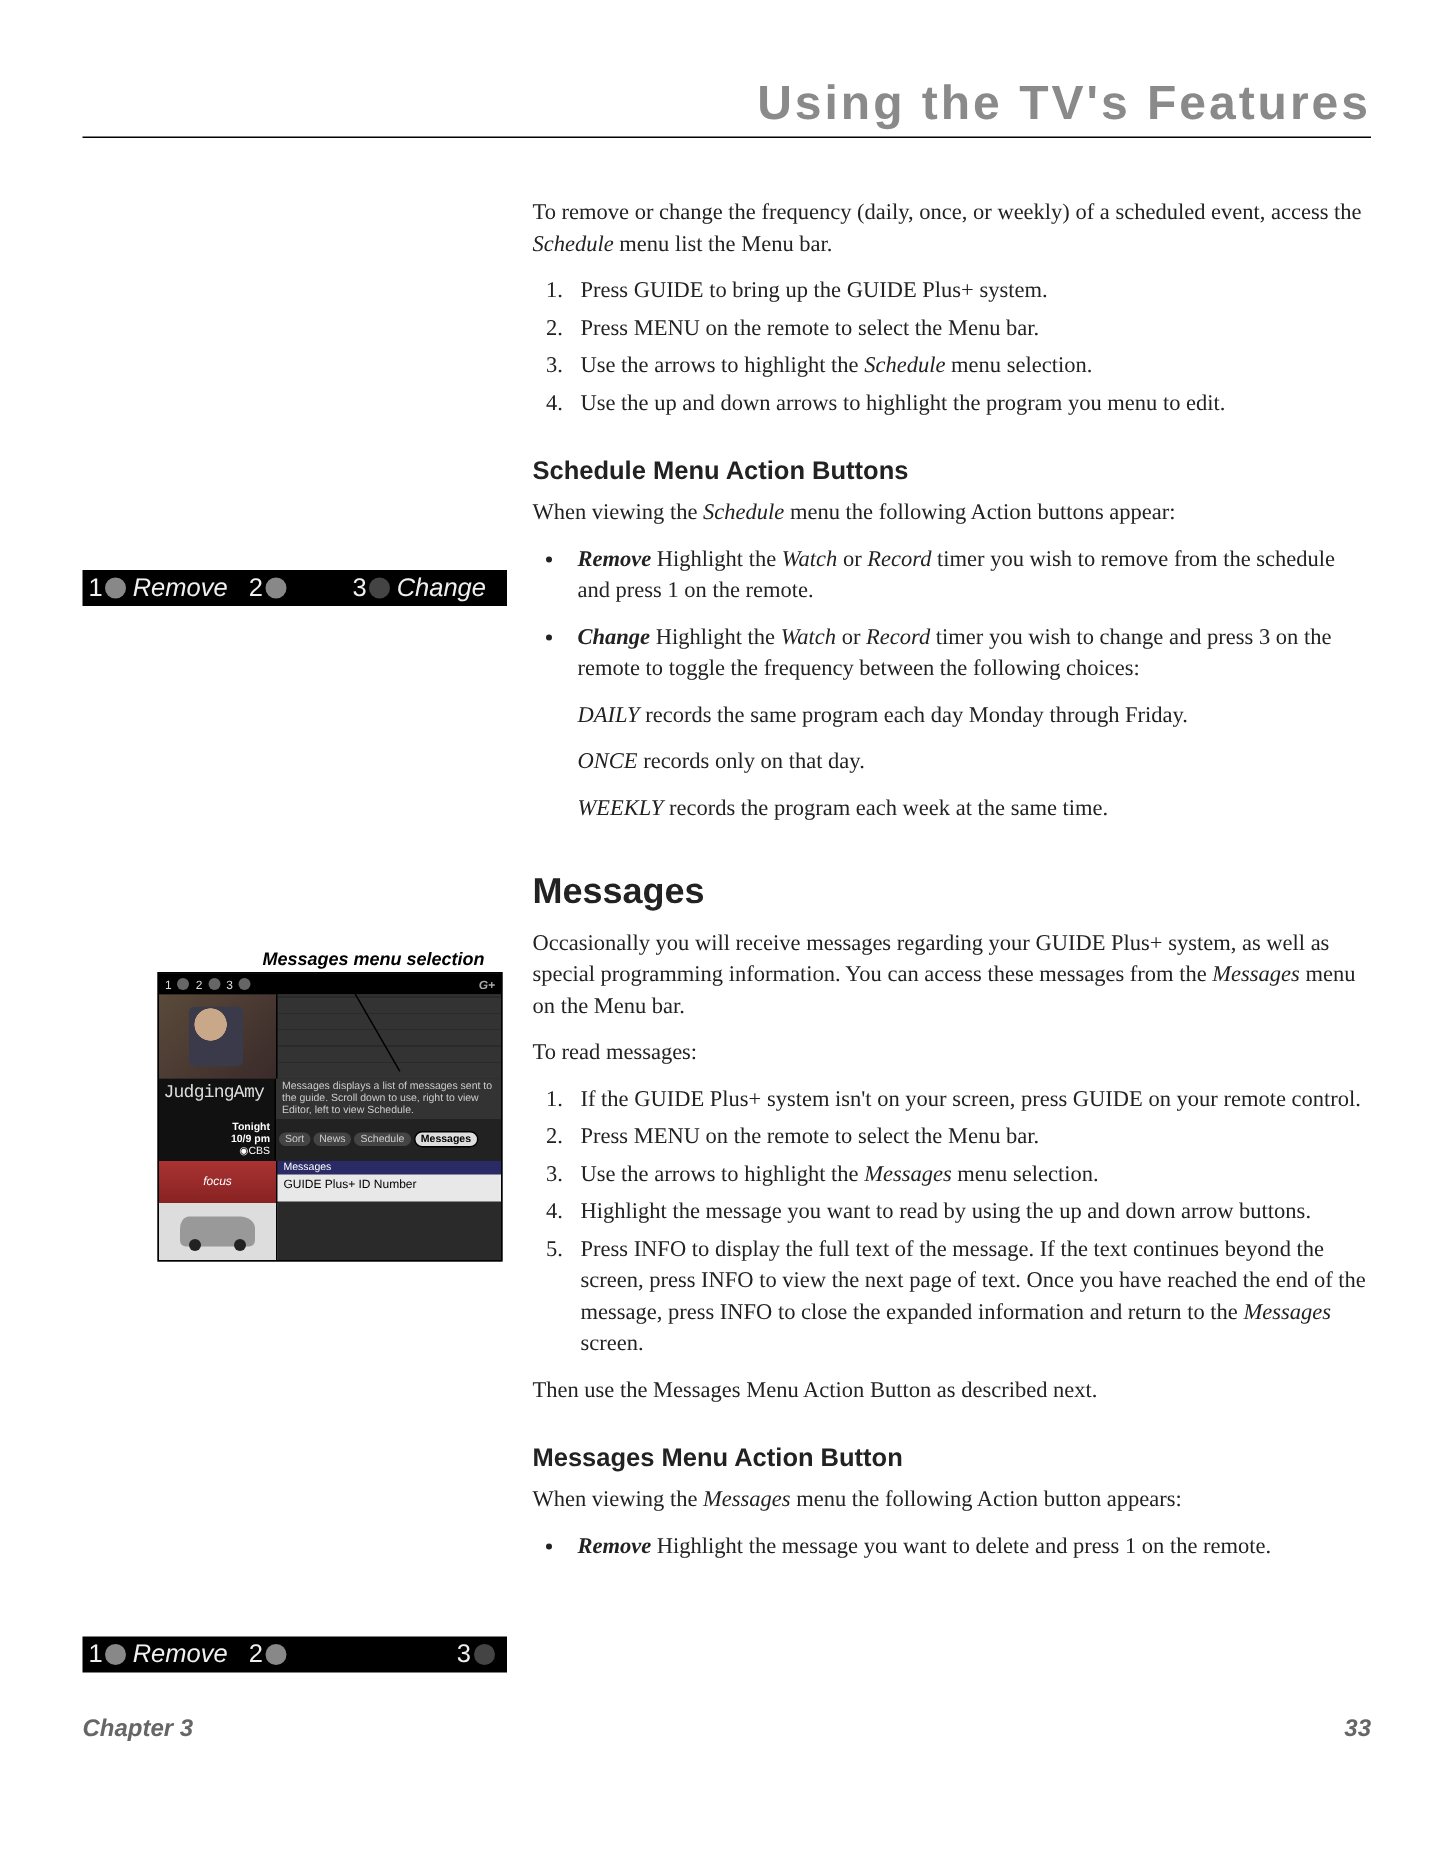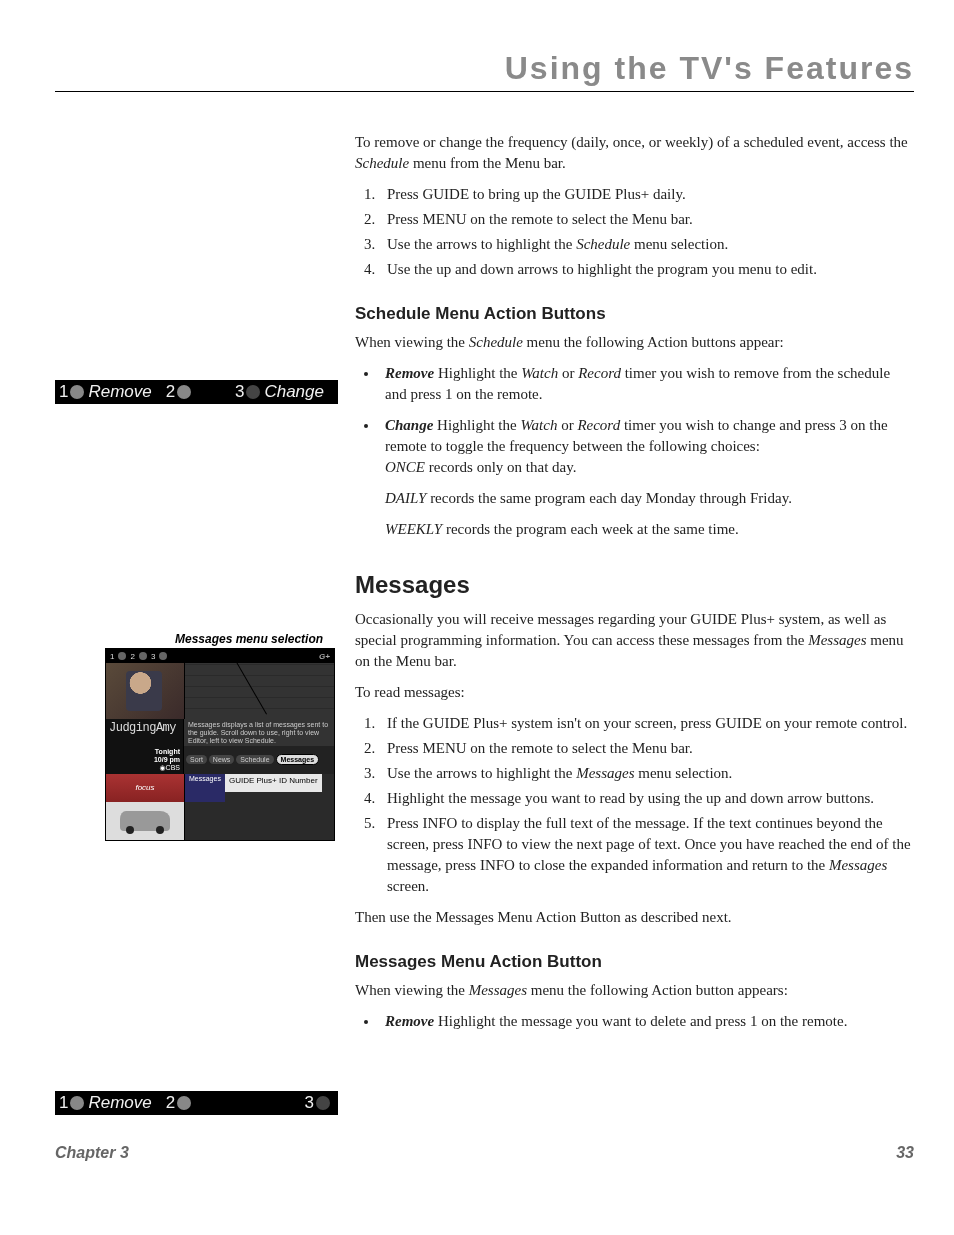--- a/index.html
+++ b/index.html
@@ -263,21 +263,21 @@
               <span class="gs-tab">Sort</span>
               <span class="gs-tab">News</span>
               <span class="gs-tab">Schedule</span>
               <span class="gs-tab active">Messages</span>
             </div>
           </div>
           <div class="gs-row2">
             <div class="gs-ad">
                 <span>focus</span>
               </div>
-            <div style="flex:1; display:flex; flex-direction:row;">
+            <div style="flex:1; display:flex; flex-direction:column;">
               <div class="gs-msgbar">Messages</div>
               <div class="gs-list">GUIDE Plus+ ID Number</div>
             </div>
           </div>
           <div class="gs-row2">
             <div class="gs-ad2">
                 <div class="gs-car"></div>
               </div>
             <div class="gs-fill"></div>
           </div>
@@ -294,43 +294,43 @@
         <span class="dot gray"></span>
         <span class="spacer"></span>
         <span class="num">3</span>
         <span class="dot dark"></span>
       </div>
 
     </div>
 
     <div class="right-col">
       <p>
-        <span>To remove or change the frequency (daily, once, or weekly) of a scheduled event, access the </span><span class="ital">Schedule</span><span> menu from the Menu bar.</span>
+        <span>To remove or change the frequency (daily, once, or weekly) of a scheduled event, access the </span><span class="ital">Schedule</span><span> menu list the Menu bar.</span>
       </p>
 
       <ol class="steps">
-        <li>Press GUIDE to bring up the GUIDE Plus+ daily.</li>
+        <li>Press GUIDE to bring up the GUIDE Plus+ system.</li>
         <li>Press MENU on the remote to select the Menu bar.</li>
         <li><span>Use the arrows to highlight the </span><span class="ital">Schedule</span><span> menu selection.</span></li>
         <li>Use the up and down arrows to highlight the program you menu to edit.</li>
       </ol>
 
 
       <div class="sub-h">Schedule Menu Action Buttons</div>
       <p>
         <span>When viewing the </span><span class="ital">Schedule</span><span> menu the following Action buttons appear:</span>
       </p>
       <ul class="bullets">
         <li>
           <span class="term">Remove</span><span>    Highlight the </span><span class="ital">Watch</span><span> or </span><span class="ital">Record</span><span> timer you wish to remove from the schedule and press 1 on the remote.</span>
         </li>
         <li>
           <span class="term">Change</span><span>    Highlight the </span><span class="ital">Watch</span><span> or </span><span class="ital">Record</span><span> timer you wish to change and press 3 on the remote to toggle the frequency between the following choices:</span>
+          <p class="indent-block" style="margin-top:10px;"><span class="ital">DAILY</span><span>   records the same program each day Monday through Friday.</span></p>
           <p class="indent-block"><span class="ital">ONCE</span><span>   records only on that day.</span></p>
-          <p class="indent-block" style="margin-top:10px;"><span class="ital">DAILY</span><span>   records the same program each day Monday through Friday.</span></p>
           <p class="indent-block"><span class="ital">WEEKLY</span><span>   records the program each week at the same time.</span></p>
         </li>
       </ul>
 
       <div class="section-h">Messages</div>
       <p>
         <span>Occasionally you will receive messages regarding your GUIDE Plus+ system, as well as special programming information.  You can access these messages from the </span><span class="ital">Messages</span><span> menu on the Menu bar.</span>
       </p>
       <p>To read messages:</p>
       <ol class="steps">

